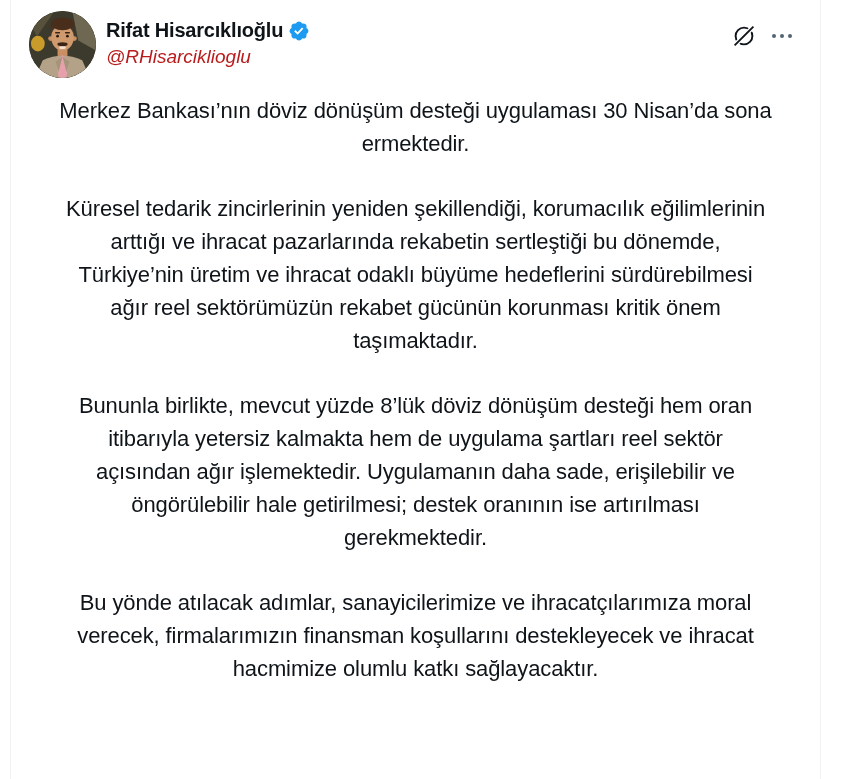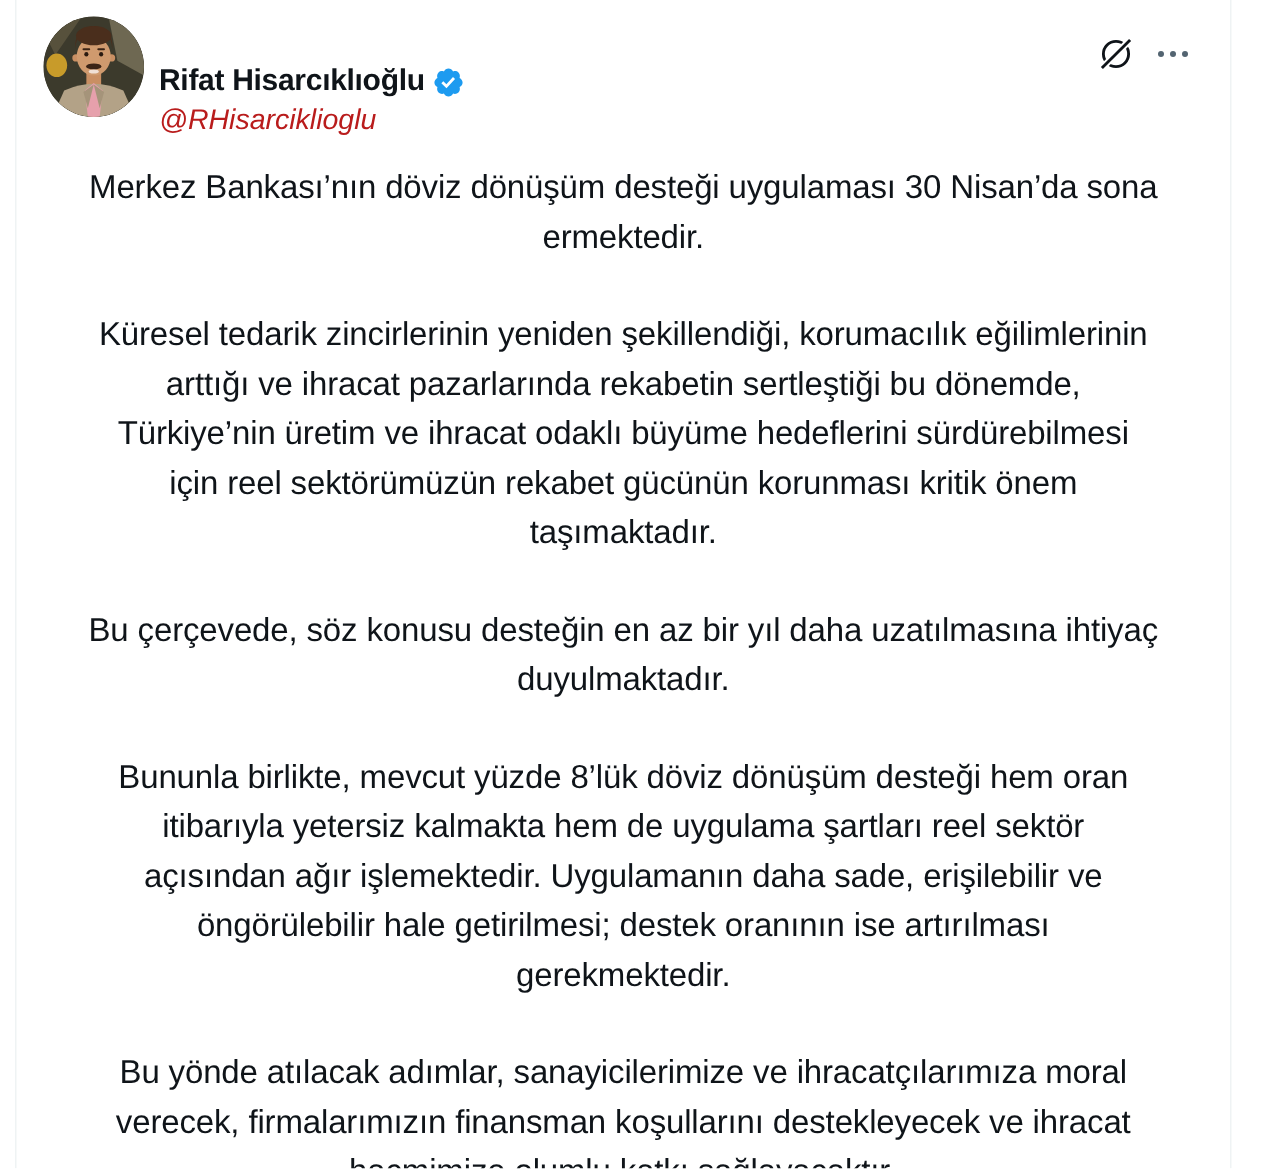--- a/index.html
+++ b/index.html
@@ -33,21 +33,20 @@
     cursor: pointer;
     background: #3c3a2c;
   }
   .avatar svg { display: block; width: 100%; height: 100%; }
   .user-info {
     margin-left: 10px;
     padding-top: 8px;
     display: flex;
     flex-direction: column;
     min-width: 0;
-    margin-top: 24px;
   }
   .name-row {
     display: flex;
     align-items: center;
     gap: 5px;
   }
   .display-name {
     font-size: 20px;
     font-weight: 700;
     color: #0f1419;
@@ -170,24 +169,22 @@
       </div>
 
     </header>
 
     <div class="tweet-body">
         <p>Merkez Bankası’nın döviz dönüşüm desteği uygulaması 30 Nisan’da sona
 ermektedir.</p>
         <p>Küresel tedarik zincirlerinin yeniden şekillendiği, korumacılık eğilimlerinin
 arttığı ve ihracat pazarlarında rekabetin sertleştiği bu dönemde,
 Türkiye’nin üretim ve ihracat odaklı büyüme hedeflerini sürdürebilmesi
-için reel sektörümüzün rekabet gücünün korunması kritik önem
+ağır reel sektörümüzün rekabet gücünün korunması kritik önem
 taşımaktadır.</p>
-        <p>Bu çerçevede, söz konusu desteğin en az bir yıl daha uzatılmasına ihtiyaç
-duyulmaktadır.</p>
         <p>Bununla birlikte, mevcut yüzde 8’lük döviz dönüşüm desteği hem oran
 itibarıyla yetersiz kalmakta hem de uygulama şartları reel sektör
 açısından ağır işlemektedir. Uygulamanın daha sade, erişilebilir ve
 öngörülebilir hale getirilmesi; destek oranının ise artırılması
 gerekmektedir.</p>
         <p>Bu yönde atılacak adımlar, sanayicilerimize ve ihracatçılarımıza moral
 verecek, firmalarımızın finansman koşullarını destekleyecek ve ihracat
 hacmimize olumlu katkı sağlayacaktır.</p>
       </div>
 

